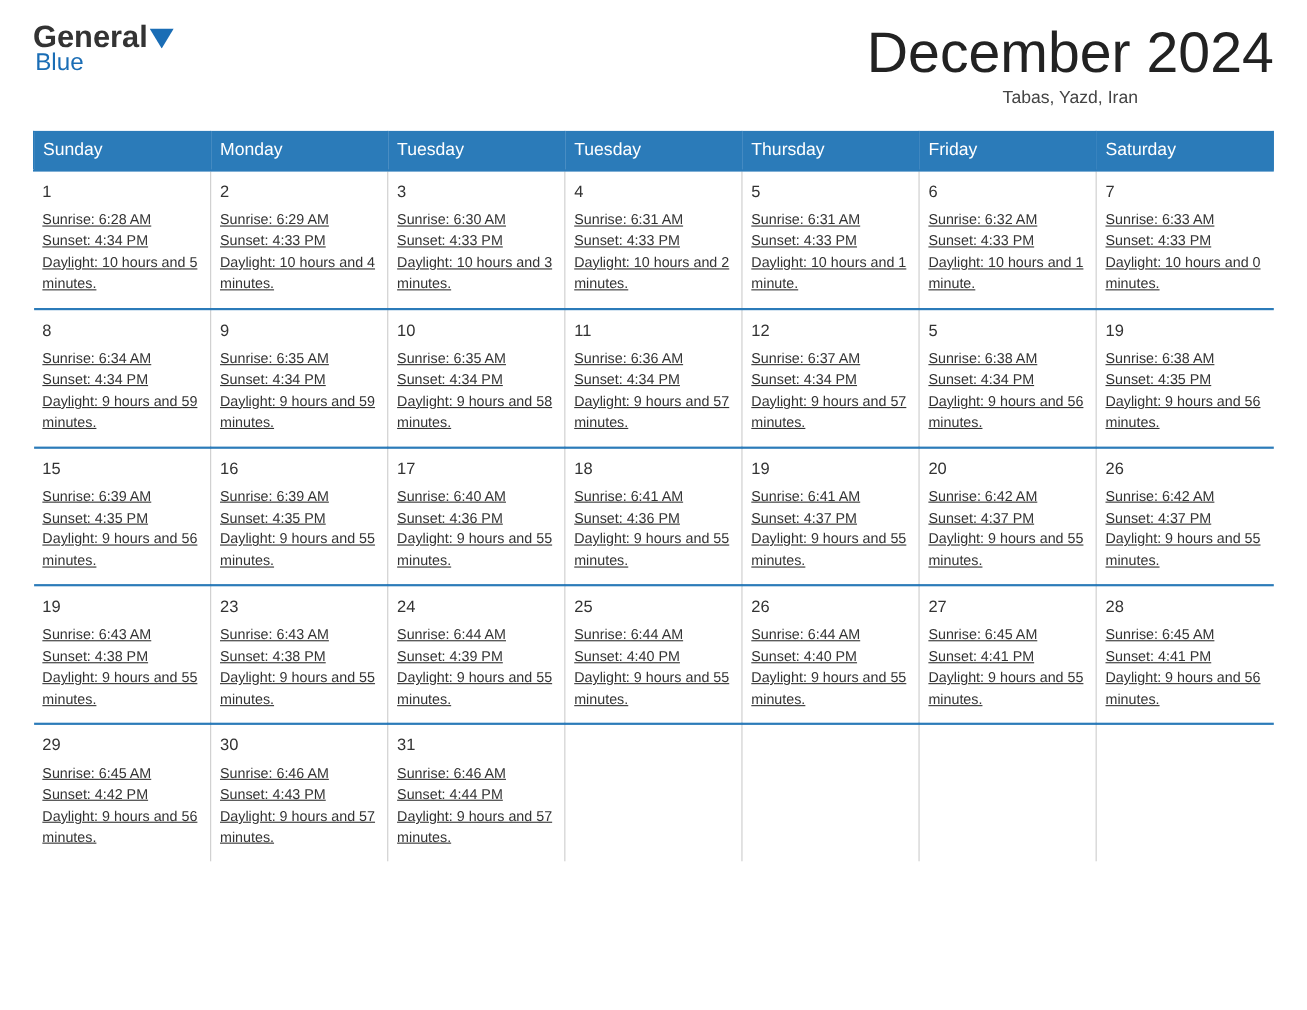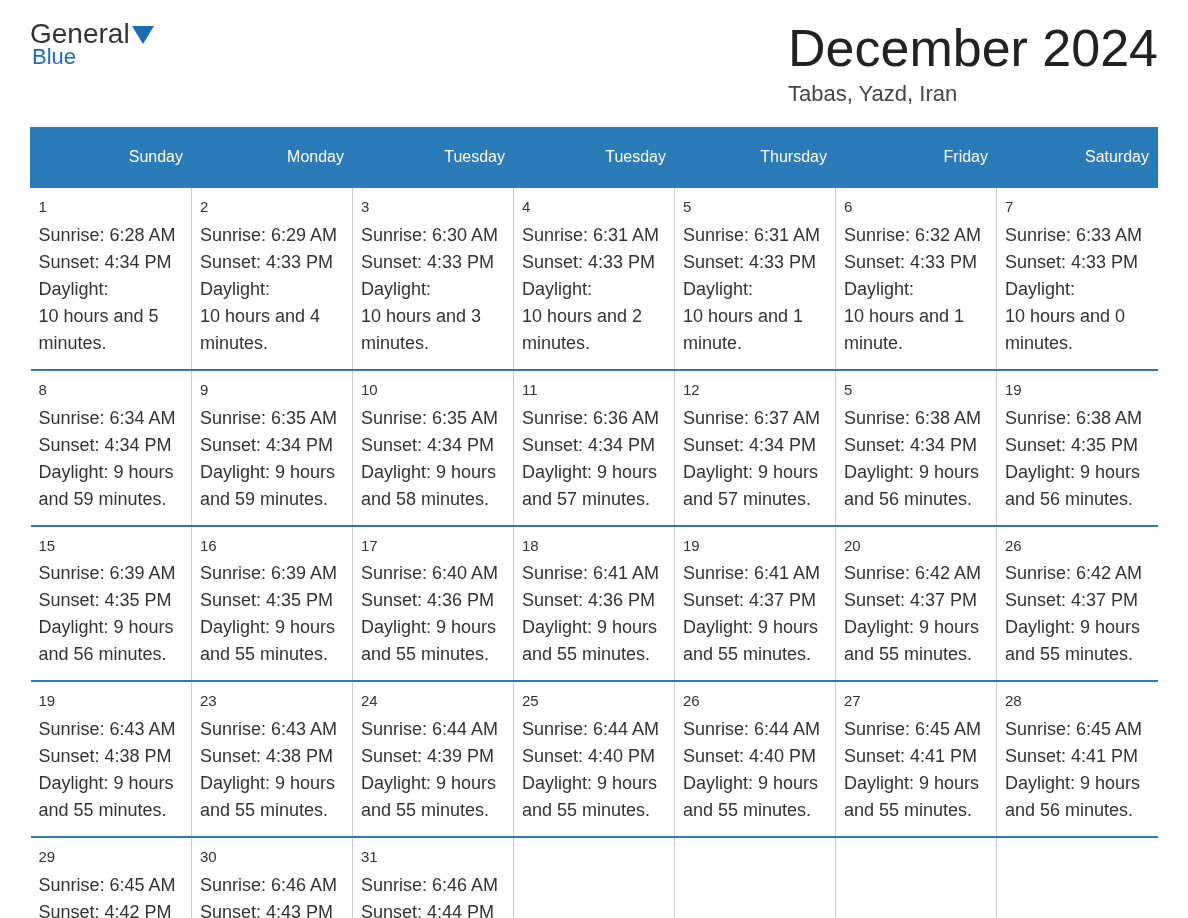--- a/index.html
+++ b/index.html
@@ -16,59 +16,59 @@
       align-items: flex-start;
       margin-bottom: 20px;
     }
     .logo {
       display: flex;
       flex-direction: column;
       align-items: flex-start;
     }
     .logo-text {
       font-size: 28px;
-      font-weight: normal;
+      font-weight: bold;
       color: #333;
       line-height: 1;
     }
     .logo-line2 {
       color: #1a6db5;
       font-size: 22px;
       font-weight: normal;
       margin-top: -4px;
       padding-left: 2px;
     }
     .title-section {
-      text-align: left;
+      text-align: center;
     }
     .month-title {
       font-size: 52px;
       font-weight: normal;
       color: #222;
       line-height: 1.1;
     }
     .location-title {
-      font-size: 22px;
+      font-size: 16px;
       color: #444;
       margin-top: 4px;
     }
     table {
       width: 100%;
       border-collapse: collapse;
       table-layout: fixed;
     }
     thead tr {
       background-color: #2b7bb9;
       color: #fff;
     }
     thead th {
-      padding: 20px 8px;
+      padding: 8px 8px;
       font-size: 16px;
       font-weight: normal;
-      text-align: right;
+      text-align: left;
       border: 1px solid #2b7bb9;
     }
     tbody tr {
       vertical-align: top;
       border-top: 2px solid #2b7bb9;
     }
     tbody td {
       padding: 8px 8px 12px 8px;
       font-size: 13px;
       color: #333;
@@ -79,22 +79,23 @@
     tbody td:last-child {
       border-right: none;
     }
     .day-num {
       font-size: 15px;
       font-weight: normal;
       margin-bottom: 4px;
       display: block;
     }
     .day-info {
-      font-size: 18px;
+      font-size: 13px;
       line-height: 1.5;
+      text-decoration: underline;
     }
   </style>
 </head>
 <body>
 
 <div class="header">
   <div class="logo">
     <div style="display:flex; align-items:center;">
       <span class="logo-text">General</span>
       <svg width="22" height="18" viewBox="0 0 22 18" style="margin-left:2px; margin-top:2px;">

